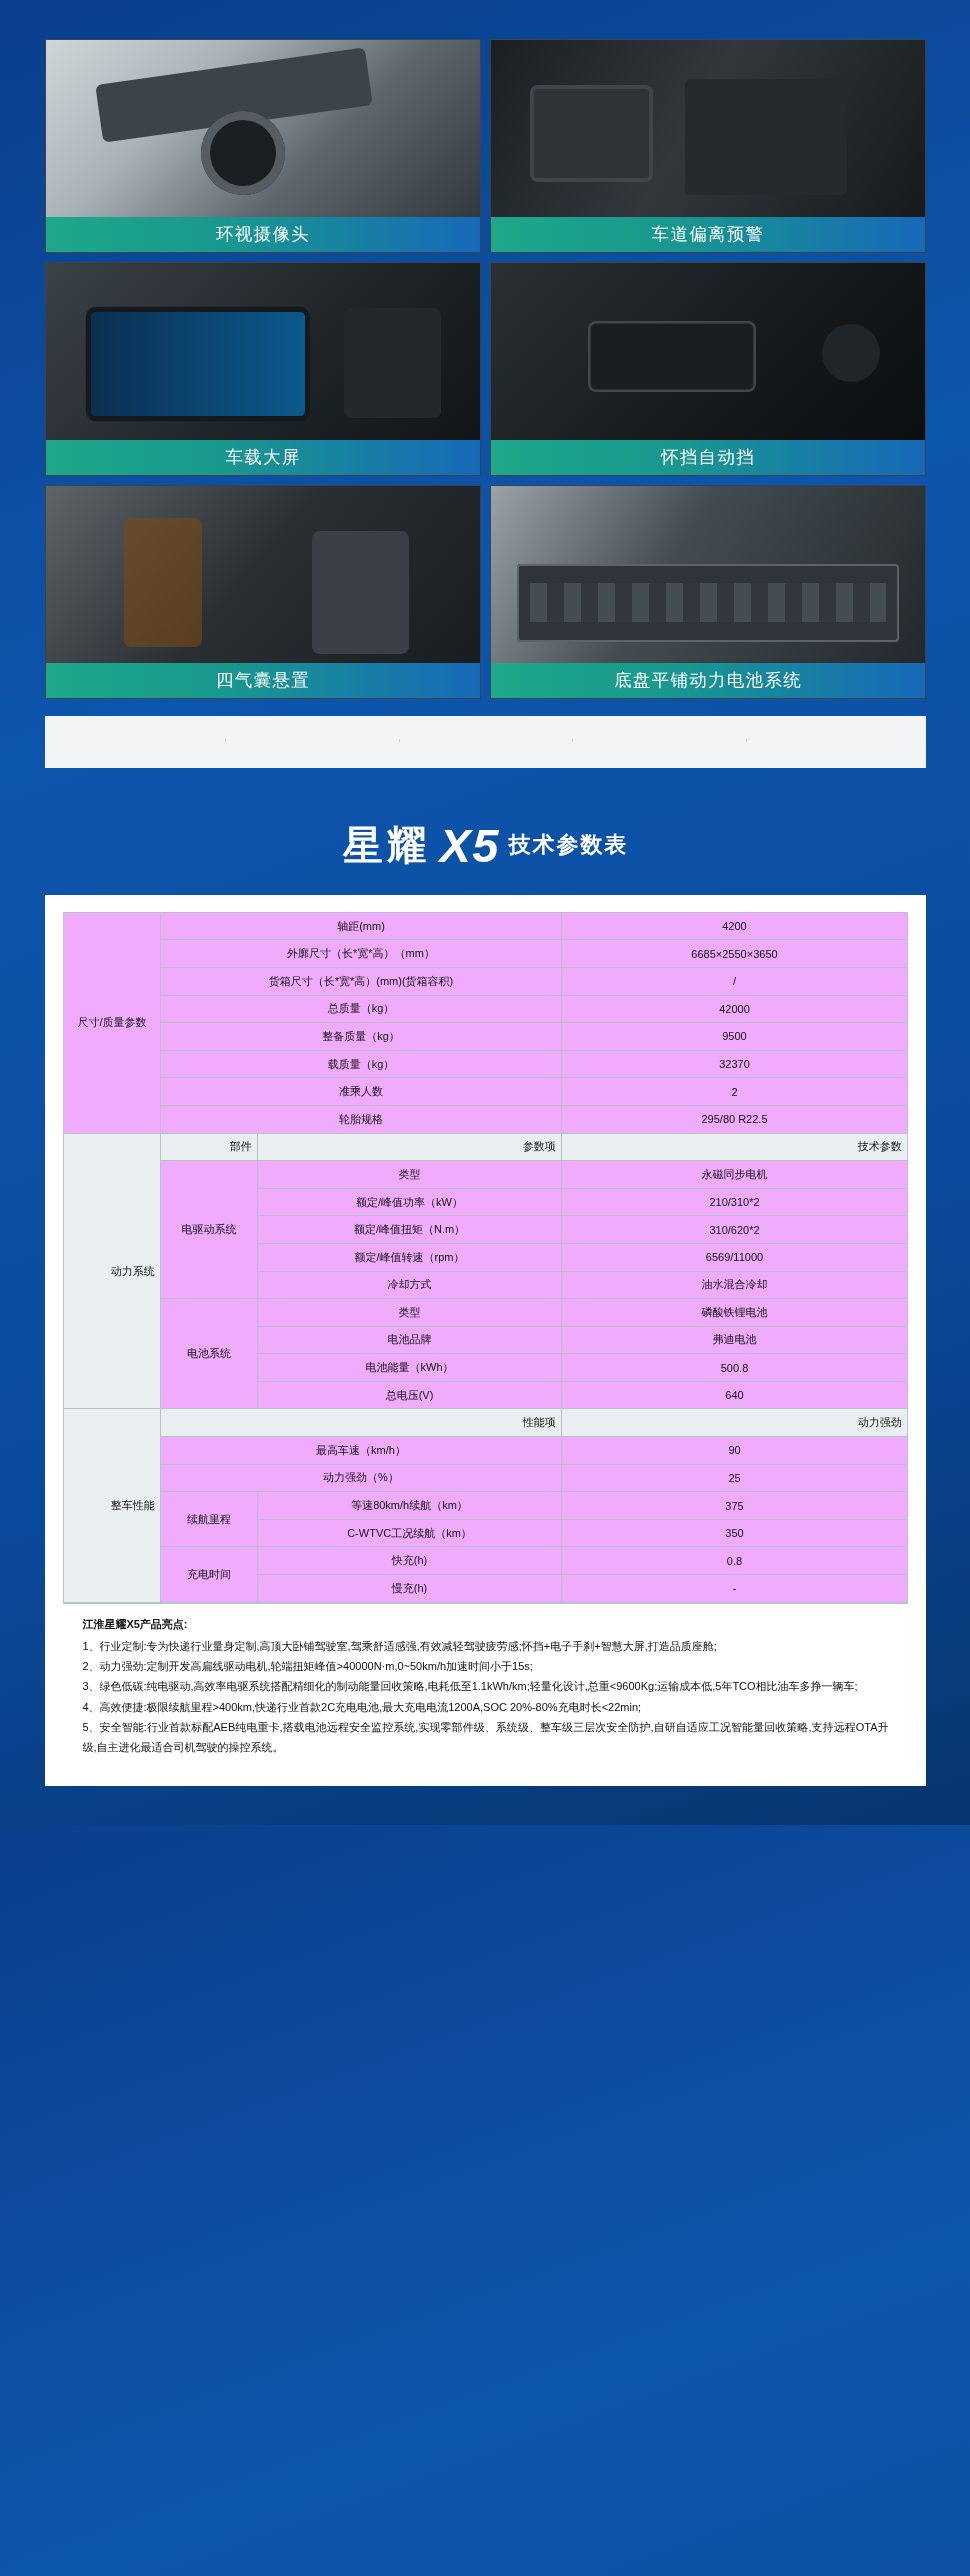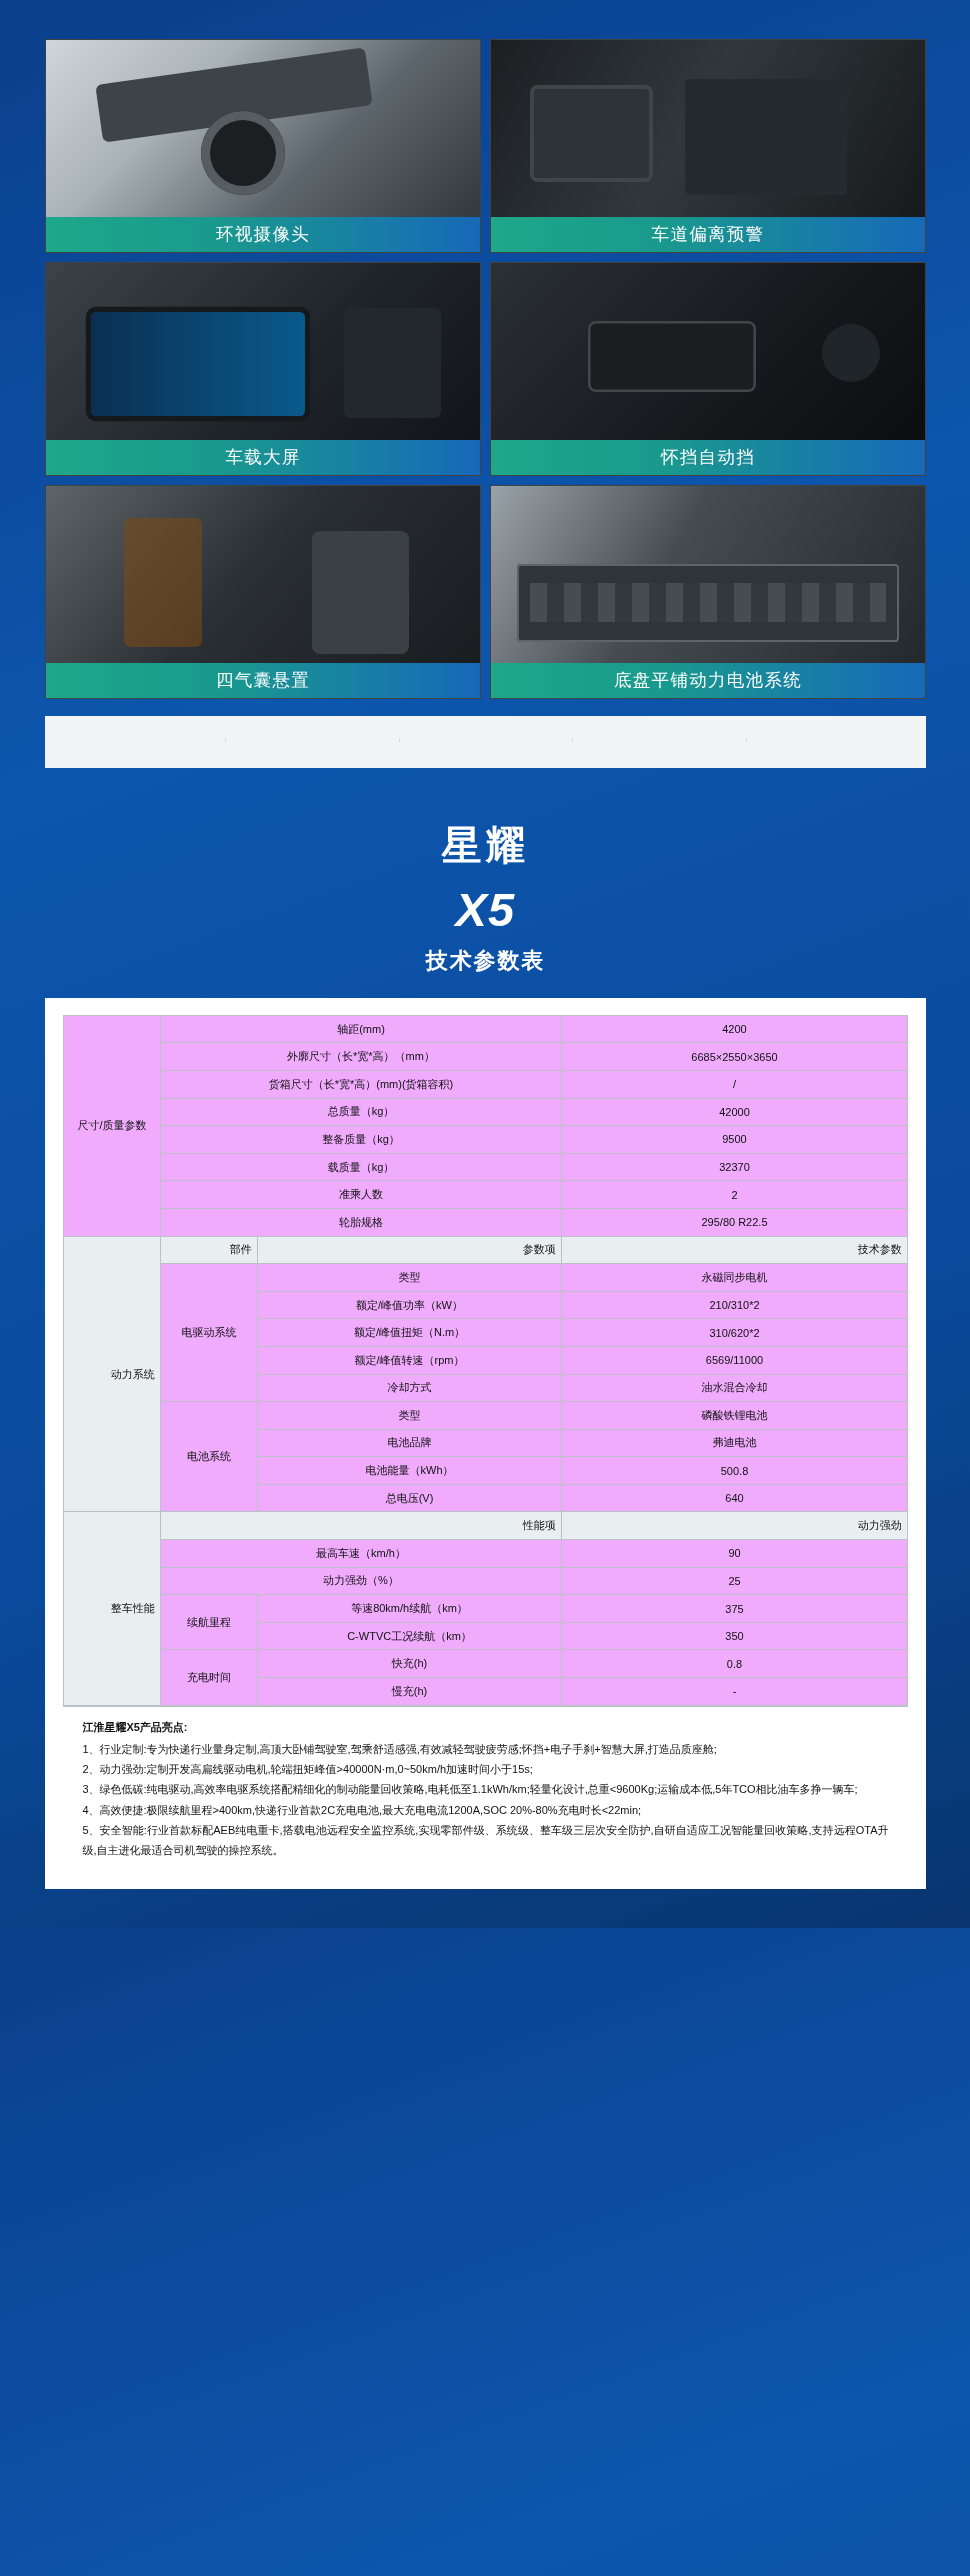--- a/index.html
+++ b/index.html
@@ -77,21 +77,21 @@
     color:#17a3a0;
     font-family:"Liberation Serif",serif;
   }
   .feature-title { font-size:15px; font-weight:bold; color:#0e5fae; letter-spacing:0.6px; }
   .feature-body { font-size:11px; line-height:1.75; color:#222; text-align:justify; }
 
   
   .spec-title {
     margin:50px 0 22px 0;
     text-align:center;
-    display:flex; align-items:center; justify-content:center; gap:9px;flex-direction:column;
+    display:flex; align-items:center; justify-content:center; gap:9px;
   }
   .spec-title .t1 { font-size:40px; font-weight:bold; letter-spacing:3.9px; font-family:"Liberation Serif",serif; }
   .spec-title .t2 { font-size:47px; font-weight:bold; font-style:italic; letter-spacing:1.3px; }
   .spec-title .t3 { font-size:22px; font-weight:bold; letter-spacing:1.9px; }
 
   
   .table-wrap { background:#fff; color:#111; padding:17px 18px 11.6px 18px; }
   table.spec { width:100%; border-collapse:collapse; font-size:11px; }
   table.spec td {
     border:0.6px solid #b9c2c8;

